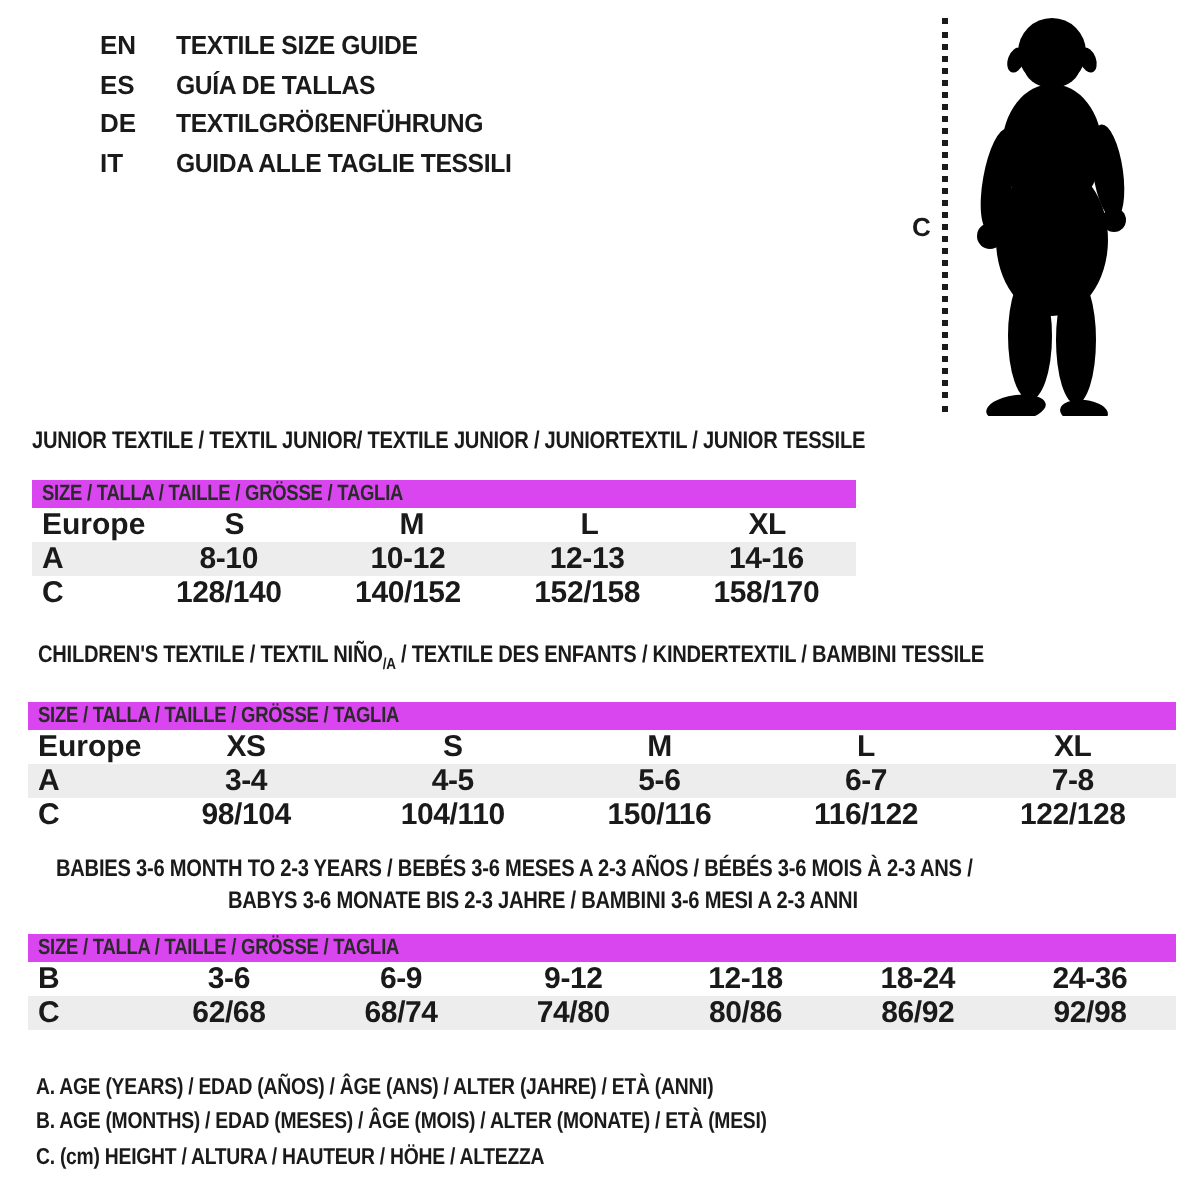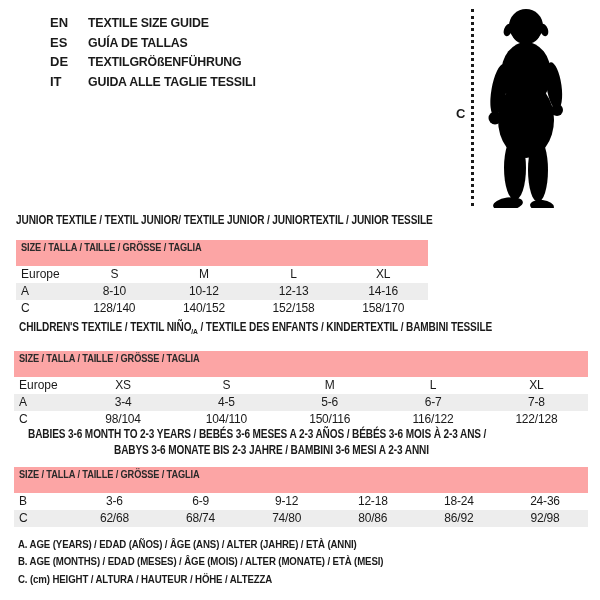--- a/index.html
+++ b/index.html
@@ -23,22 +23,22 @@
   .s0{left:16px;top:213px;width:412px;}
   .s1{left:14px;top:320px;width:574px;}
   .s2{left:14px;top:426px;width:574px;}
   .sec-title{font-size:12px;font-weight:bold;line-height:14px;white-space:nowrap;text-align:center;}
   .s2 .sec-title{line-height:16px;}
   .cond{display:inline-block;transform:scaleX(0.84);transform-origin:0 50%;white-space:nowrap;letter-spacing:-0.15px;}
   .subtxt{font-size:8px;vertical-align:sub;}
   .s0 .table{margin-top:13px;}
   .s1 .table{margin-top:12px;}
   .s2 .table{margin-top:9px;}
-  .thead{background:#fca5a5;height:26px;line-height:14px;padding-left:5px;font-size:11px;font-weight:bold;color:#2a2a2a;}
-  .trow{display:flex;align-items:flex-start;height:17px;line-height:17px;font-size:12px;font-weight:normal;}
+  .thead{background:#d946ef;height:14px;line-height:14px;padding-left:5px;font-size:11px;font-weight:bold;color:#2a2a2a;}
+  .trow{display:flex;align-items:flex-start;height:17px;line-height:17px;font-size:15px;font-weight:bold;}
   .trow.shaded{background:#ededed;}
   .tlabel{flex:0 0 13%;padding-left:5px;box-sizing:border-box;}
   .s1 .tlabel,.s2 .tlabel{flex:0 0 10%;}
   .tcell{flex:1;text-align:center;letter-spacing:-0.2px;}
   
   .footnotes{position:absolute;left:18px;top:536px;font-size:11.5px;font-weight:bold;line-height:17.3px;}
 </style>
 </head>
 <body>
 

